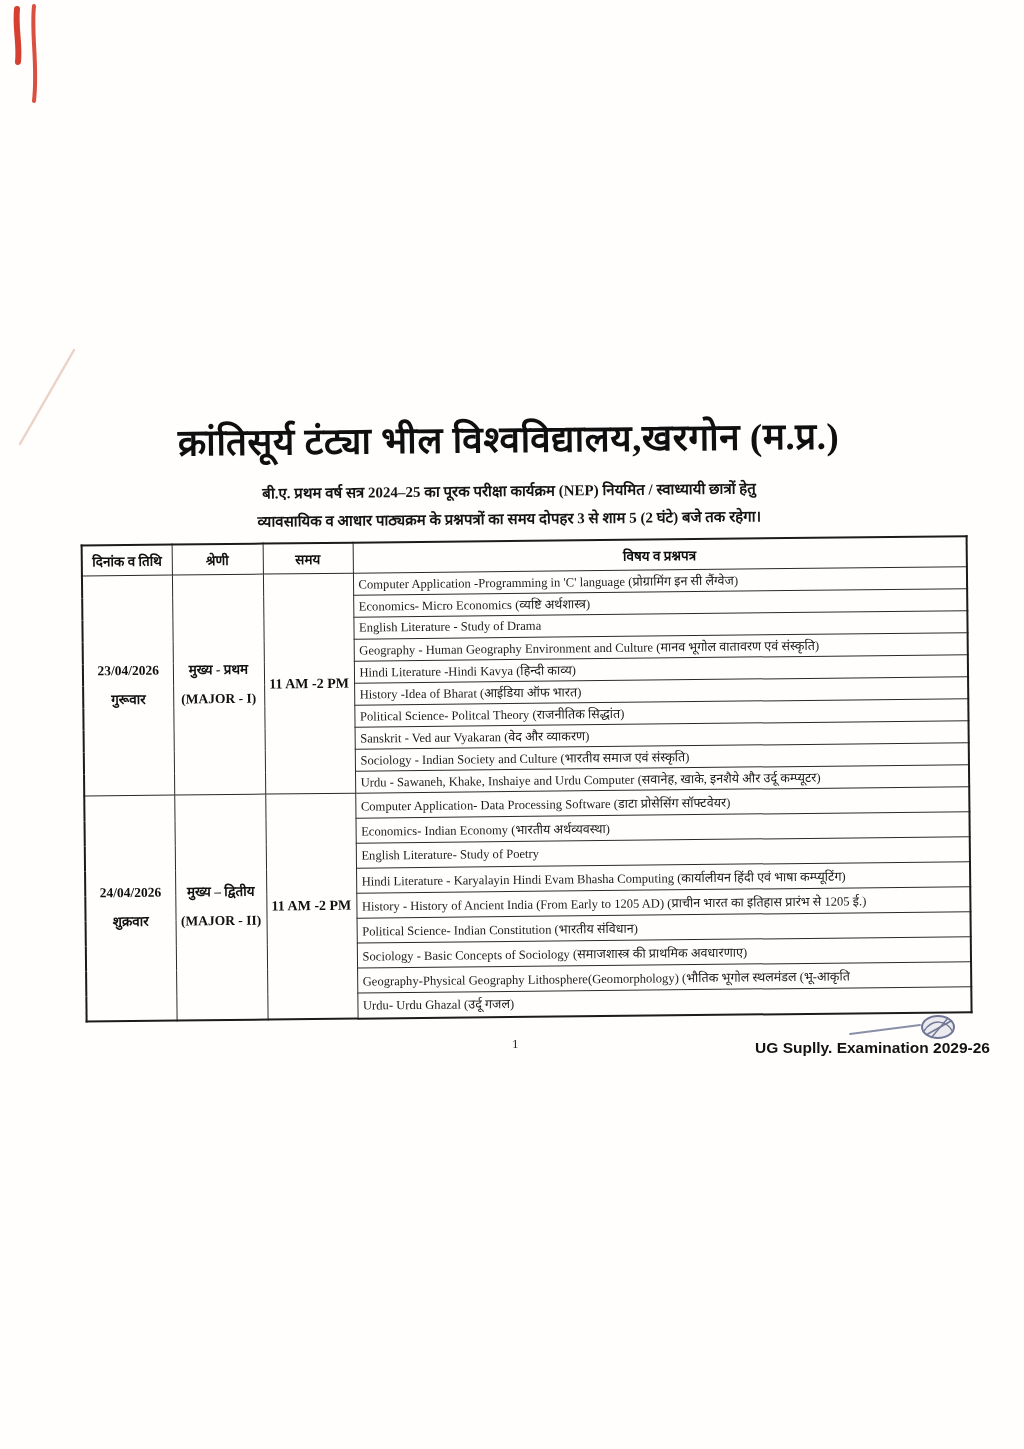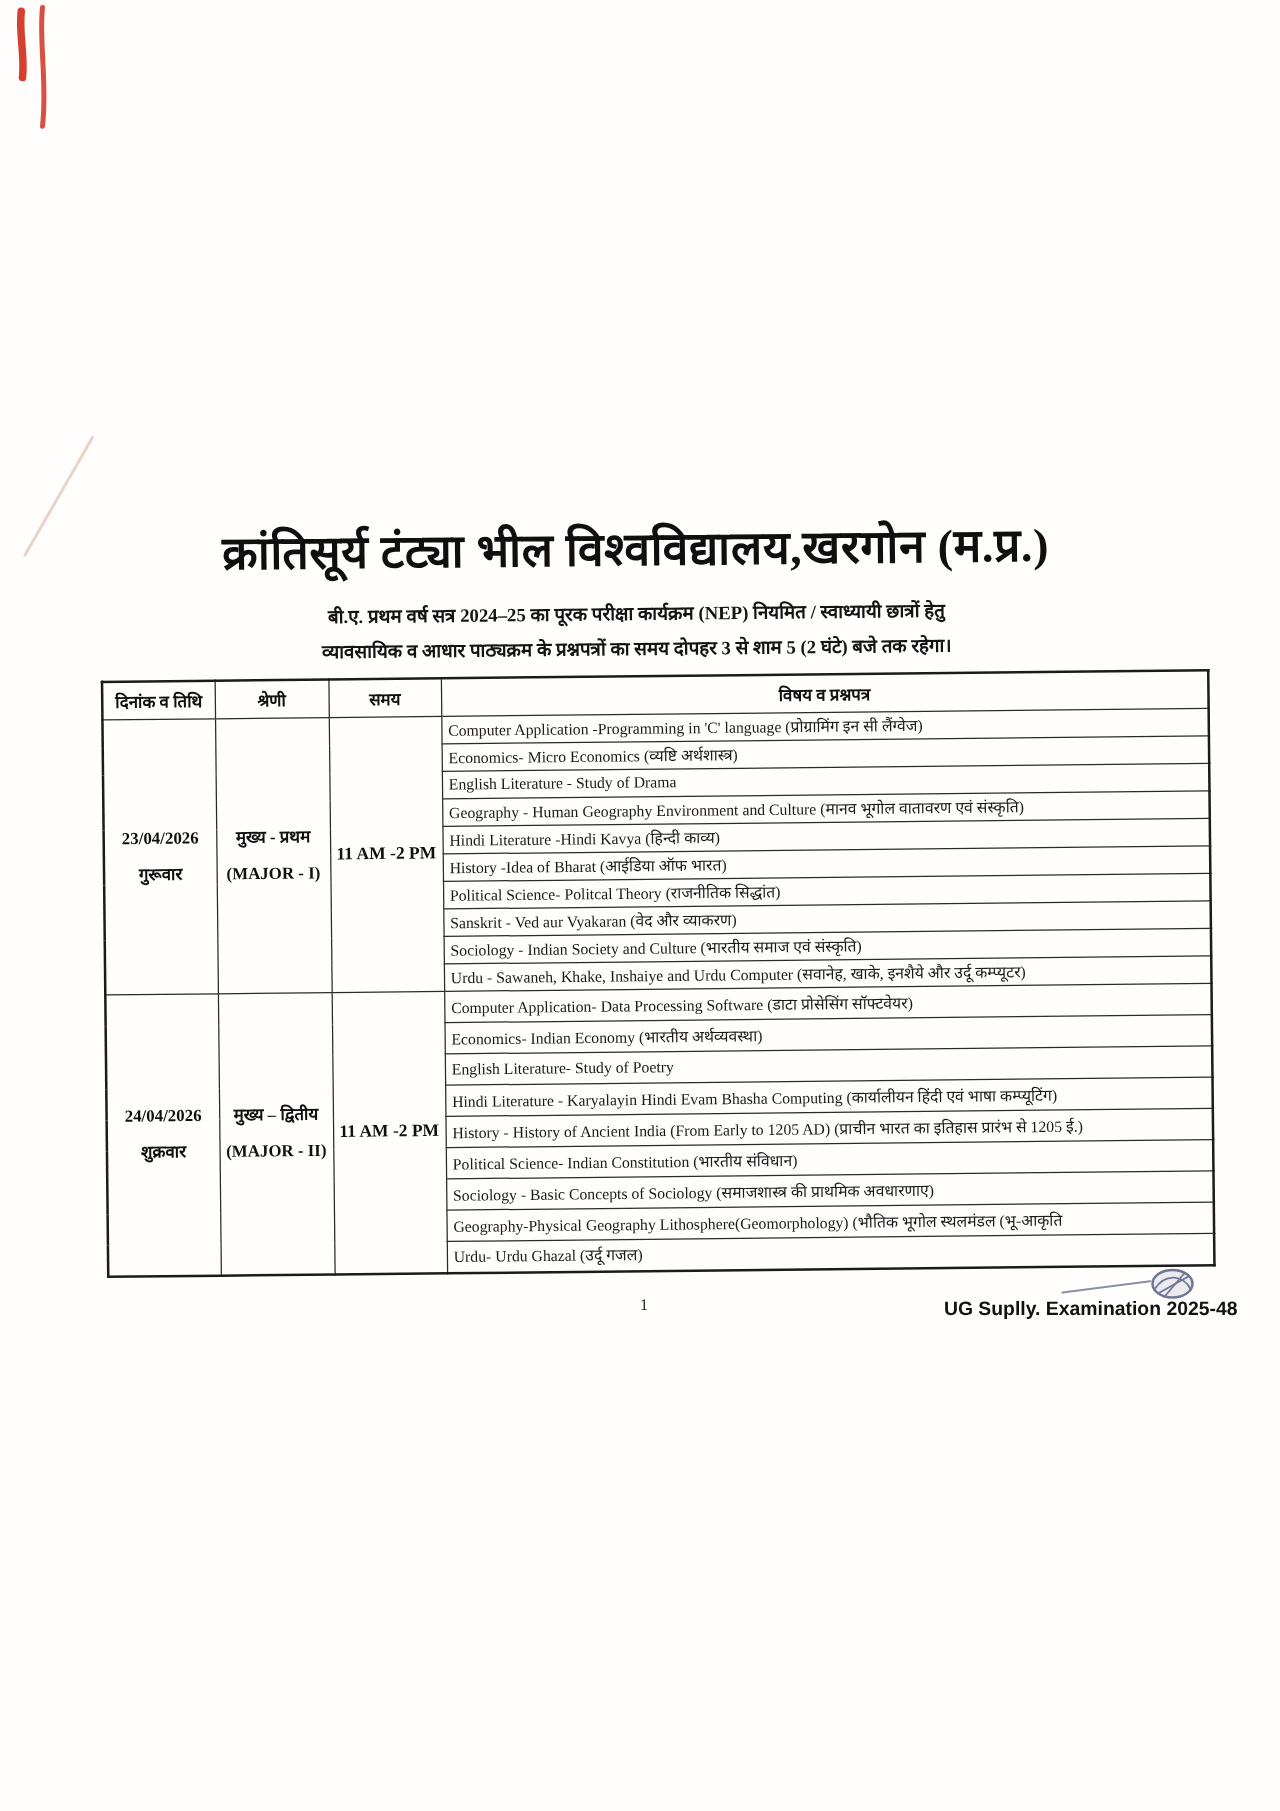--- a/index.html
+++ b/index.html
@@ -153,15 +153,15 @@
 
   <div class="pageno">1</div>
 
   <svg class="scribble" width="126" height="40" viewBox="0 0 126 40">
     <path d="M2 24 L72 15" fill="none" stroke="#8a8fa8" stroke-width="1.8" stroke-linecap="round"></path>
     <ellipse cx="90" cy="17" rx="16" ry="11" fill="#b9bdd0" fill-opacity="0.30" stroke="#707795" stroke-width="2"></ellipse>
     <path d="M76 21 C84 9, 98 9, 105 22" fill="none" stroke="#707795" stroke-width="1.5"></path>
     <path d="M78 25 L103 11" fill="none" stroke="#707795" stroke-width="1.5"></path>
     <path d="M83 28 L100 8" fill="none" stroke="#707795" stroke-width="1.4"></path>
   </svg>
-  <div class="footer-right">UG Suplly. Examination 2025-48</div>
+  <div class="footer-right">UG Suplly. Examination 2029-26</div>
 
 </div>
 
 </body></html>

